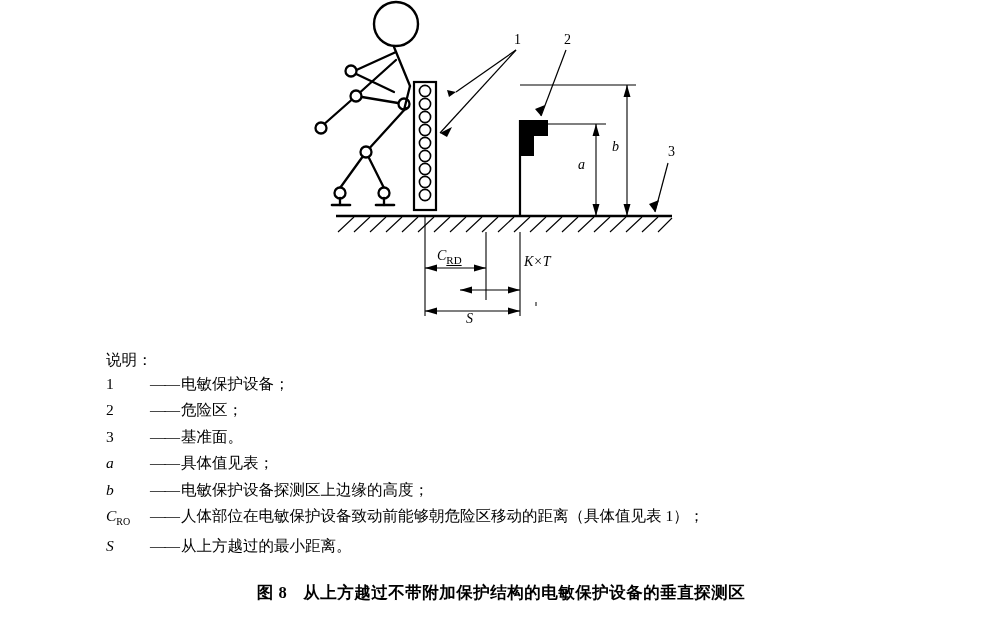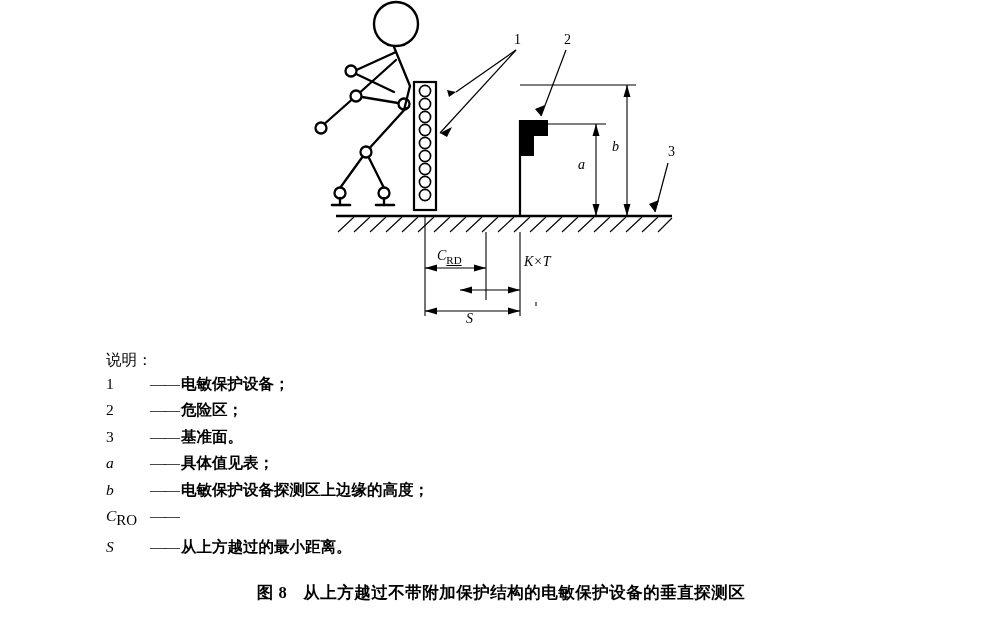--- a/index.html
+++ b/index.html
@@ -44,31 +44,30 @@
   .legend-key {
     width: 44px;
     flex: 0 0 44px;
     font-size: 15.5px;
   }
   .legend-key.italic {
     font-style: italic;
     font-family: "Liberation Serif", serif;
   }
   .legend-key sub {
-    font-size: 15px;
+    font-size: 10px;
     font-style: normal;
   }
   .legend-dash {
     flex: 0 0 auto;
     letter-spacing: -1px;
     margin-right: 2px;
   }
   .legend-text {
     flex: 1 1 auto;
-    font-weight: bold;
   }
   #caption {
     position: absolute;
     left: 0;
     top: 582px;
     width: 1002px;
     text-align: center;
     font-size: 16.5px;
     font-weight: bold;
     letter-spacing: 0.5px;
@@ -280,20 +279,21 @@
 
   <div class="legend-row">
     <span class="legend-key italic">b</span>
     <span class="legend-dash">——</span>
     <span class="legend-text">电敏保护设备探测区上边缘的高度；</span>
   </div>
 
   <div class="legend-row">
     <span class="legend-key italic"><span>C</span><sub>RO</sub></span>
     <span class="legend-dash">——</span>
+    <span class="legend-text">人体部位在电敏保护设备致动前能够朝危险区移动的距离（具体值见表 1）；</span>
   </div>
 
   <div class="legend-row">
     <span class="legend-key italic">S</span>
     <span class="legend-dash">——</span>
     <span class="legend-text">从上方越过的最小距离。</span>
   </div>
 </div>
 
 <div id="caption">

